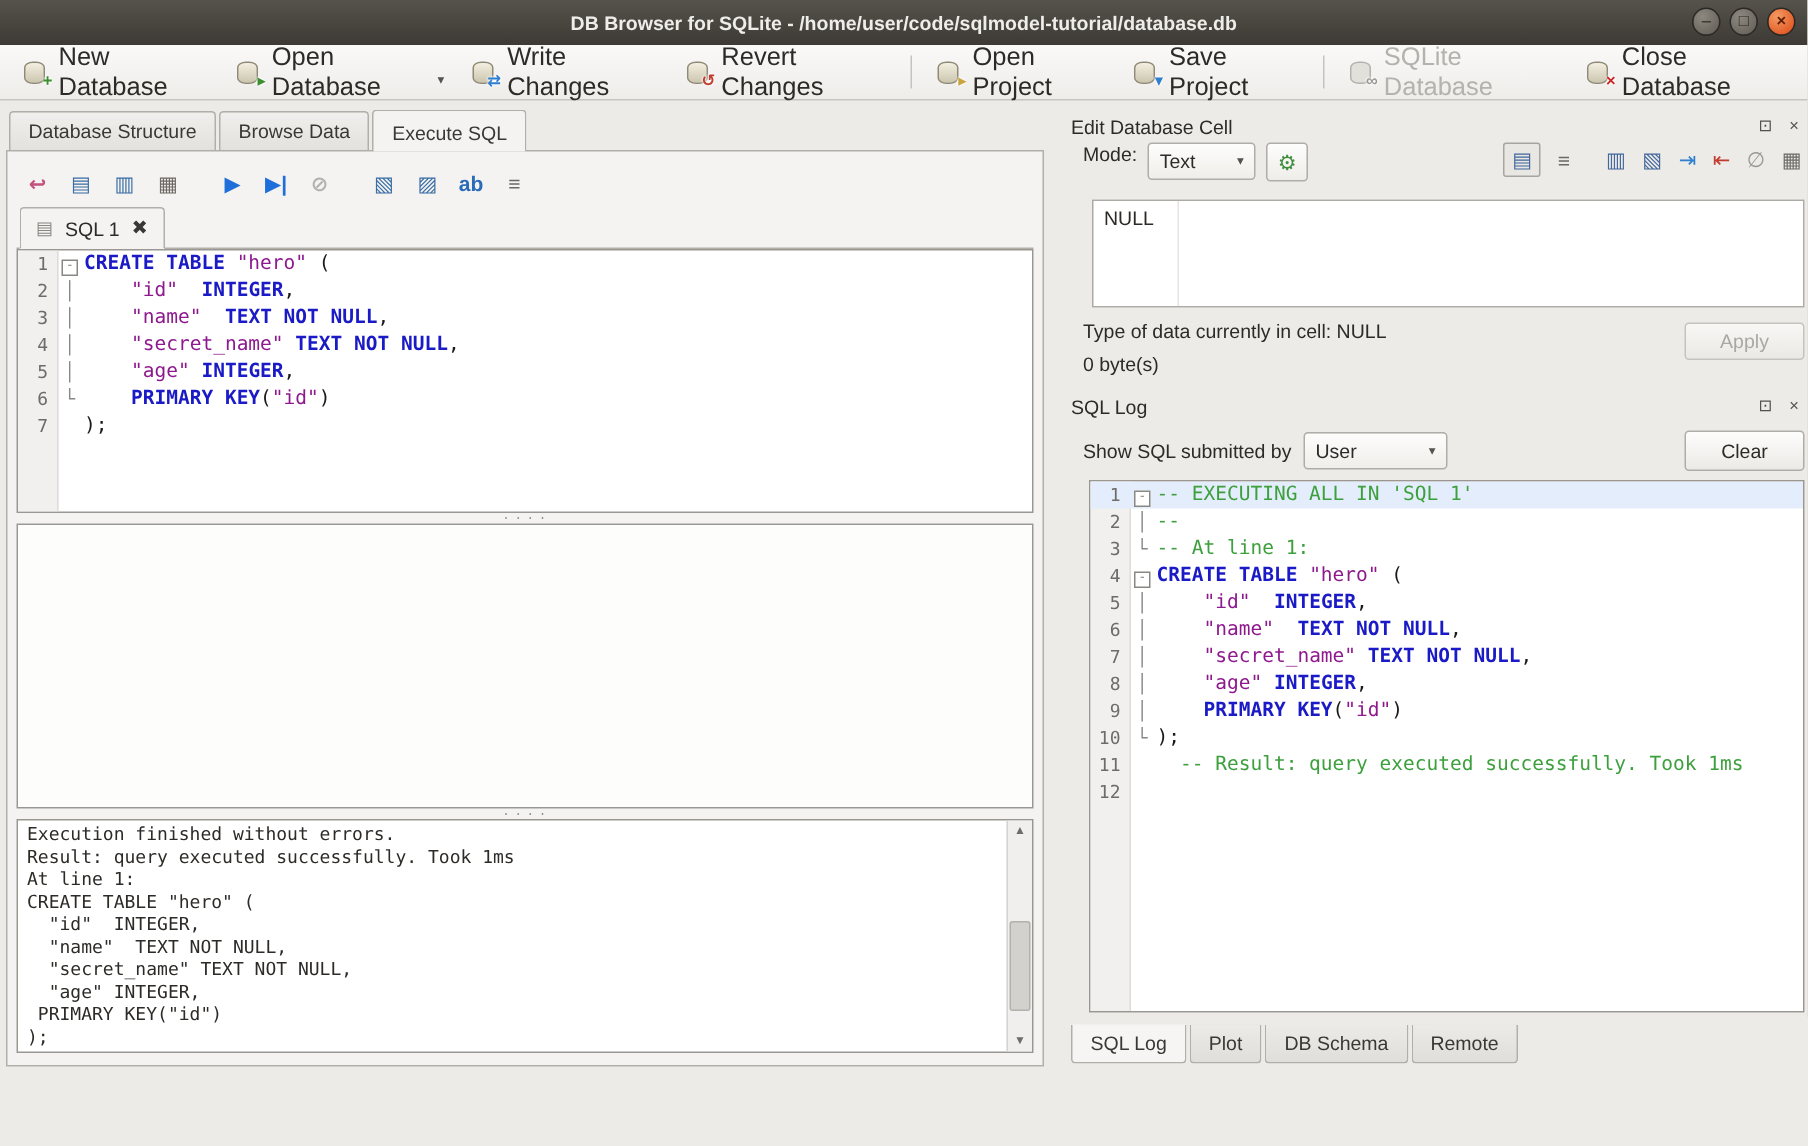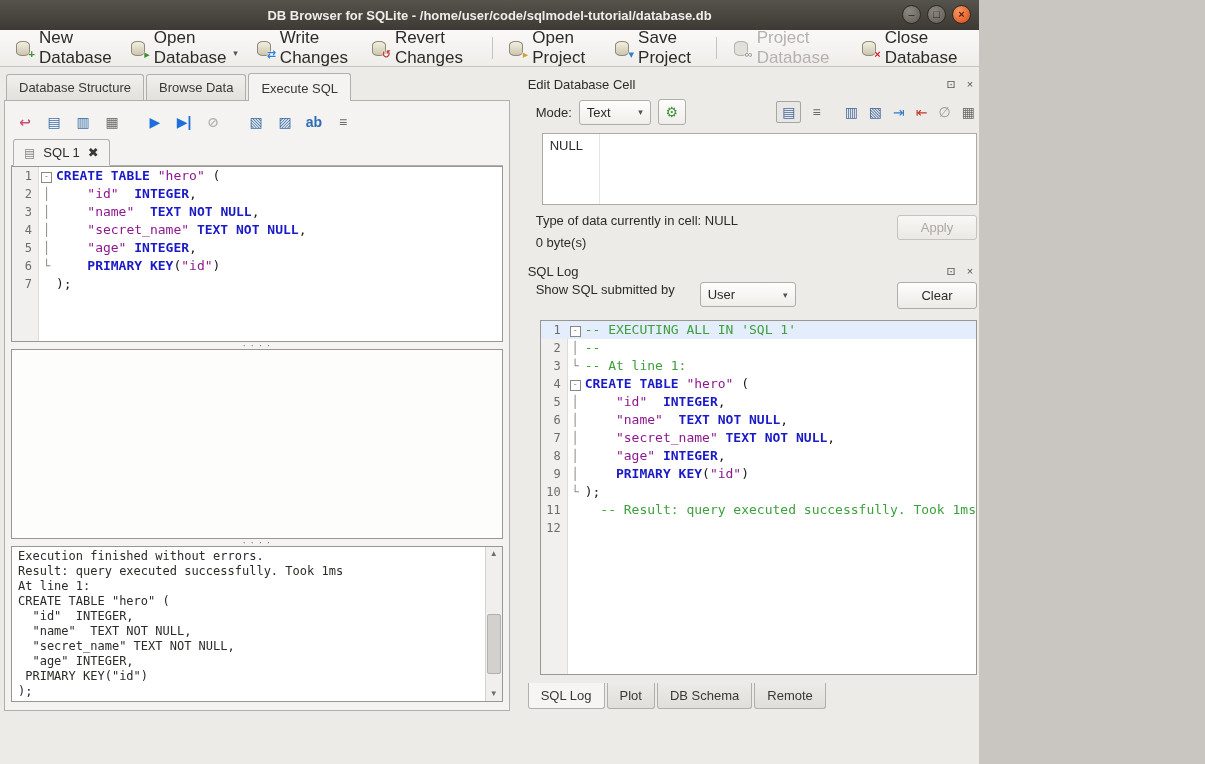--- a/index.html
+++ b/index.html
@@ -1,17 +1,17 @@
 <!DOCTYPE html>
 <html style="--keyword: #1a1ac6; --identifier: #8e198e; --comment: #3da03d; --selection-row: #e4edfb; --close-button: #dd4814;"><head>
 <meta charset="utf-8">
 <style>
   html,body{margin:0;padding:0;}
   body{font-family:"Liberation Sans","DejaVu Sans",sans-serif;font-size:13px;color:#2d2b28;background:#c9c6c2;}
-  .app{width:979px;height:764px;position:relative;background:#edebe8;overflow:hidden;}
+  .app{width:1205px;height:764px;position:relative;background:#edebe8;overflow:hidden;}
 
   
   .titlebar{height:30px;background:linear-gradient(#56534c,#3d3a35);display:flex;align-items:center;position:relative;}
   .title{flex:1;text-align:center;color:#efedea;font-weight:bold;font-size:13px;white-space:nowrap;overflow:hidden;}
   .winbtns{position:absolute;right:8px;top:5px;display:flex;gap:6px;}
   .wbtn{width:19px;height:19px;border-radius:50%;background:radial-gradient(circle at 35% 30%,#8d887f,#5f5b54);border:1px solid #2b2925;color:#26241f;font-size:11px;line-height:17px;text-align:center;box-sizing:border-box;cursor:default;}
   .wbtn.close{background:radial-gradient(circle at 35% 30%,#f49a62,#dd4814);color:#5d1d04;font-weight:bold;}
 
   
   .menubar{height:25px;background:#f5f4f2;display:flex;align-items:center;padding:0 6px;}
@@ -78,40 +78,40 @@
   .vtrack{flex:1;position:relative;}
   .vthumb{position:absolute;left:1px;right:1px;top:42%;height:46%;background:#d3d1cd;border:1px solid #b3b1ad;border-radius:2px;}
 
   
   .right{flex:1;display:flex;flex-direction:column;box-sizing:border-box;padding:6px 0 0 8px;}
   .dock-header{display:flex;align-items:center;height:22px;flex:none;padding-left:4px;}
   .dock-title{flex:1;}
   .dock-icons{display:flex;gap:5px;padding-right:2px;}
   .dicon{width:14px;height:14px;font-size:11px;line-height:14px;text-align:center;color:#55524e;}
 
-  .cell-controls{display:flex;align-items:center;height:34px;gap:7px;padding-left:12px;flex:none;}
+  .cell-controls{display:flex;align-items:flex-start;height:34px;gap:7px;padding-left:12px;flex:none;}
   .combo{height:25px;border:1px solid #b0ada8;background:linear-gradient(#fdfdfc,#f0eeea);border-radius:3px;display:flex;align-items:center;padding:0 7px;min-width:72px;box-sizing:border-box;}
   .combo::after{content:"▾";font-size:9px;color:#55524e;margin-left:auto;padding-left:10px;}
   .gearbtn{width:28px;height:26px;border:1px solid #b0ada8;border-radius:3px;background:linear-gradient(#fdfdfc,#efede9);display:flex;align-items:center;justify-content:center;font-size:14px;box-sizing:border-box;}
   .cell-icons{display:flex;align-items:center;gap:11px;margin-left:auto;padding-right:4px;}
   .cicon{font-size:14px;}
   .cicon.selected{border:1px solid #a8a5a0;background:#e9e7e3;padding:2px 5px;border-radius:2px;}
   .cicon.gap{margin-left:13px;}
 
   .cell-box{height:70px;border:1px solid #adaaa5;background:#fff;margin:4px 2px 8px 18px;position:relative;flex:none;}
   .cell-box .nullval{position:absolute;left:7px;top:4px;}
   .cell-box .cdiv{position:absolute;left:56px;top:0;bottom:0;width:1px;background:#e6e4e0;}
 
   .cell-info{display:flex;margin:0 2px 4px 12px;flex:none;justify-content:center;}
   .cell-info .texts{flex:1;}
   .byte-line{margin-top:7px;}
   .apply-btn{width:80px;height:25px;border:1px solid #c6c3be;background:linear-gradient(#f8f7f5,#ebe9e5);color:#aba8a3;text-align:center;line-height:24px;border-radius:3px;box-sizing:border-box;margin-top:2px;}
 
   .log-header{margin-top:6px;}
-  .log-controls{display:flex;align-items:flex-start;height:36px;gap:25px;padding-left:12px;flex:none;}
+  .log-controls{display:flex;align-items:center;height:36px;gap:8px;padding-left:12px;flex:none;}
   .clear-btn{margin-left:auto;width:80px;height:27px;border:1px solid #b0ada8;border-radius:3px;background:linear-gradient(#fdfdfc,#eceae6);text-align:center;line-height:26px;box-sizing:border-box;margin-right:2px;}
   .log-box{flex:1;margin:2px 2px 8px 16px;}
 
   .dock-tabs{display:flex;height:28px;align-items:flex-start;padding-left:4px;gap:2px;flex:none;}
   .dtab{padding:5px 12px;background:linear-gradient(#edebe8,#e0deda);border:1px solid #b2afaa;border-top:none;border-radius:0 0 3px 3px;color:#3a3835;}
   .dtab.active{background:#f6f5f3;}
 
   .statusbar{height:29px;display:flex;align-items:center;justify-content:flex-end;padding-right:32px;color:#9a9792;}
 </style>
 </head>
@@ -173,21 +173,21 @@
           <span class="badge" style="color: rgb(47, 127, 208);">▾</span>
         </span>
         <span class="tlabel">Save Project</span>
       </div>
       <span class="tsep"></span>
       <div class="tbtn disabled">
         <span class="dbicon">
           <span class="cyl"></span>
           <span class="badge" style="color: rgb(154, 152, 148);">∞</span>
         </span>
-        <span class="tlabel">Project Database</span>
+        <span class="tlabel">SQLite Database</span>
       </div>
       <div class="tbtn">
         <span class="dbicon">
           <span class="cyl"></span>
           <span class="badge" style="color: rgb(204, 34, 34);">×</span>
         </span>
         <span class="tlabel">Close Database</span>
       </div>
     </div>
 

